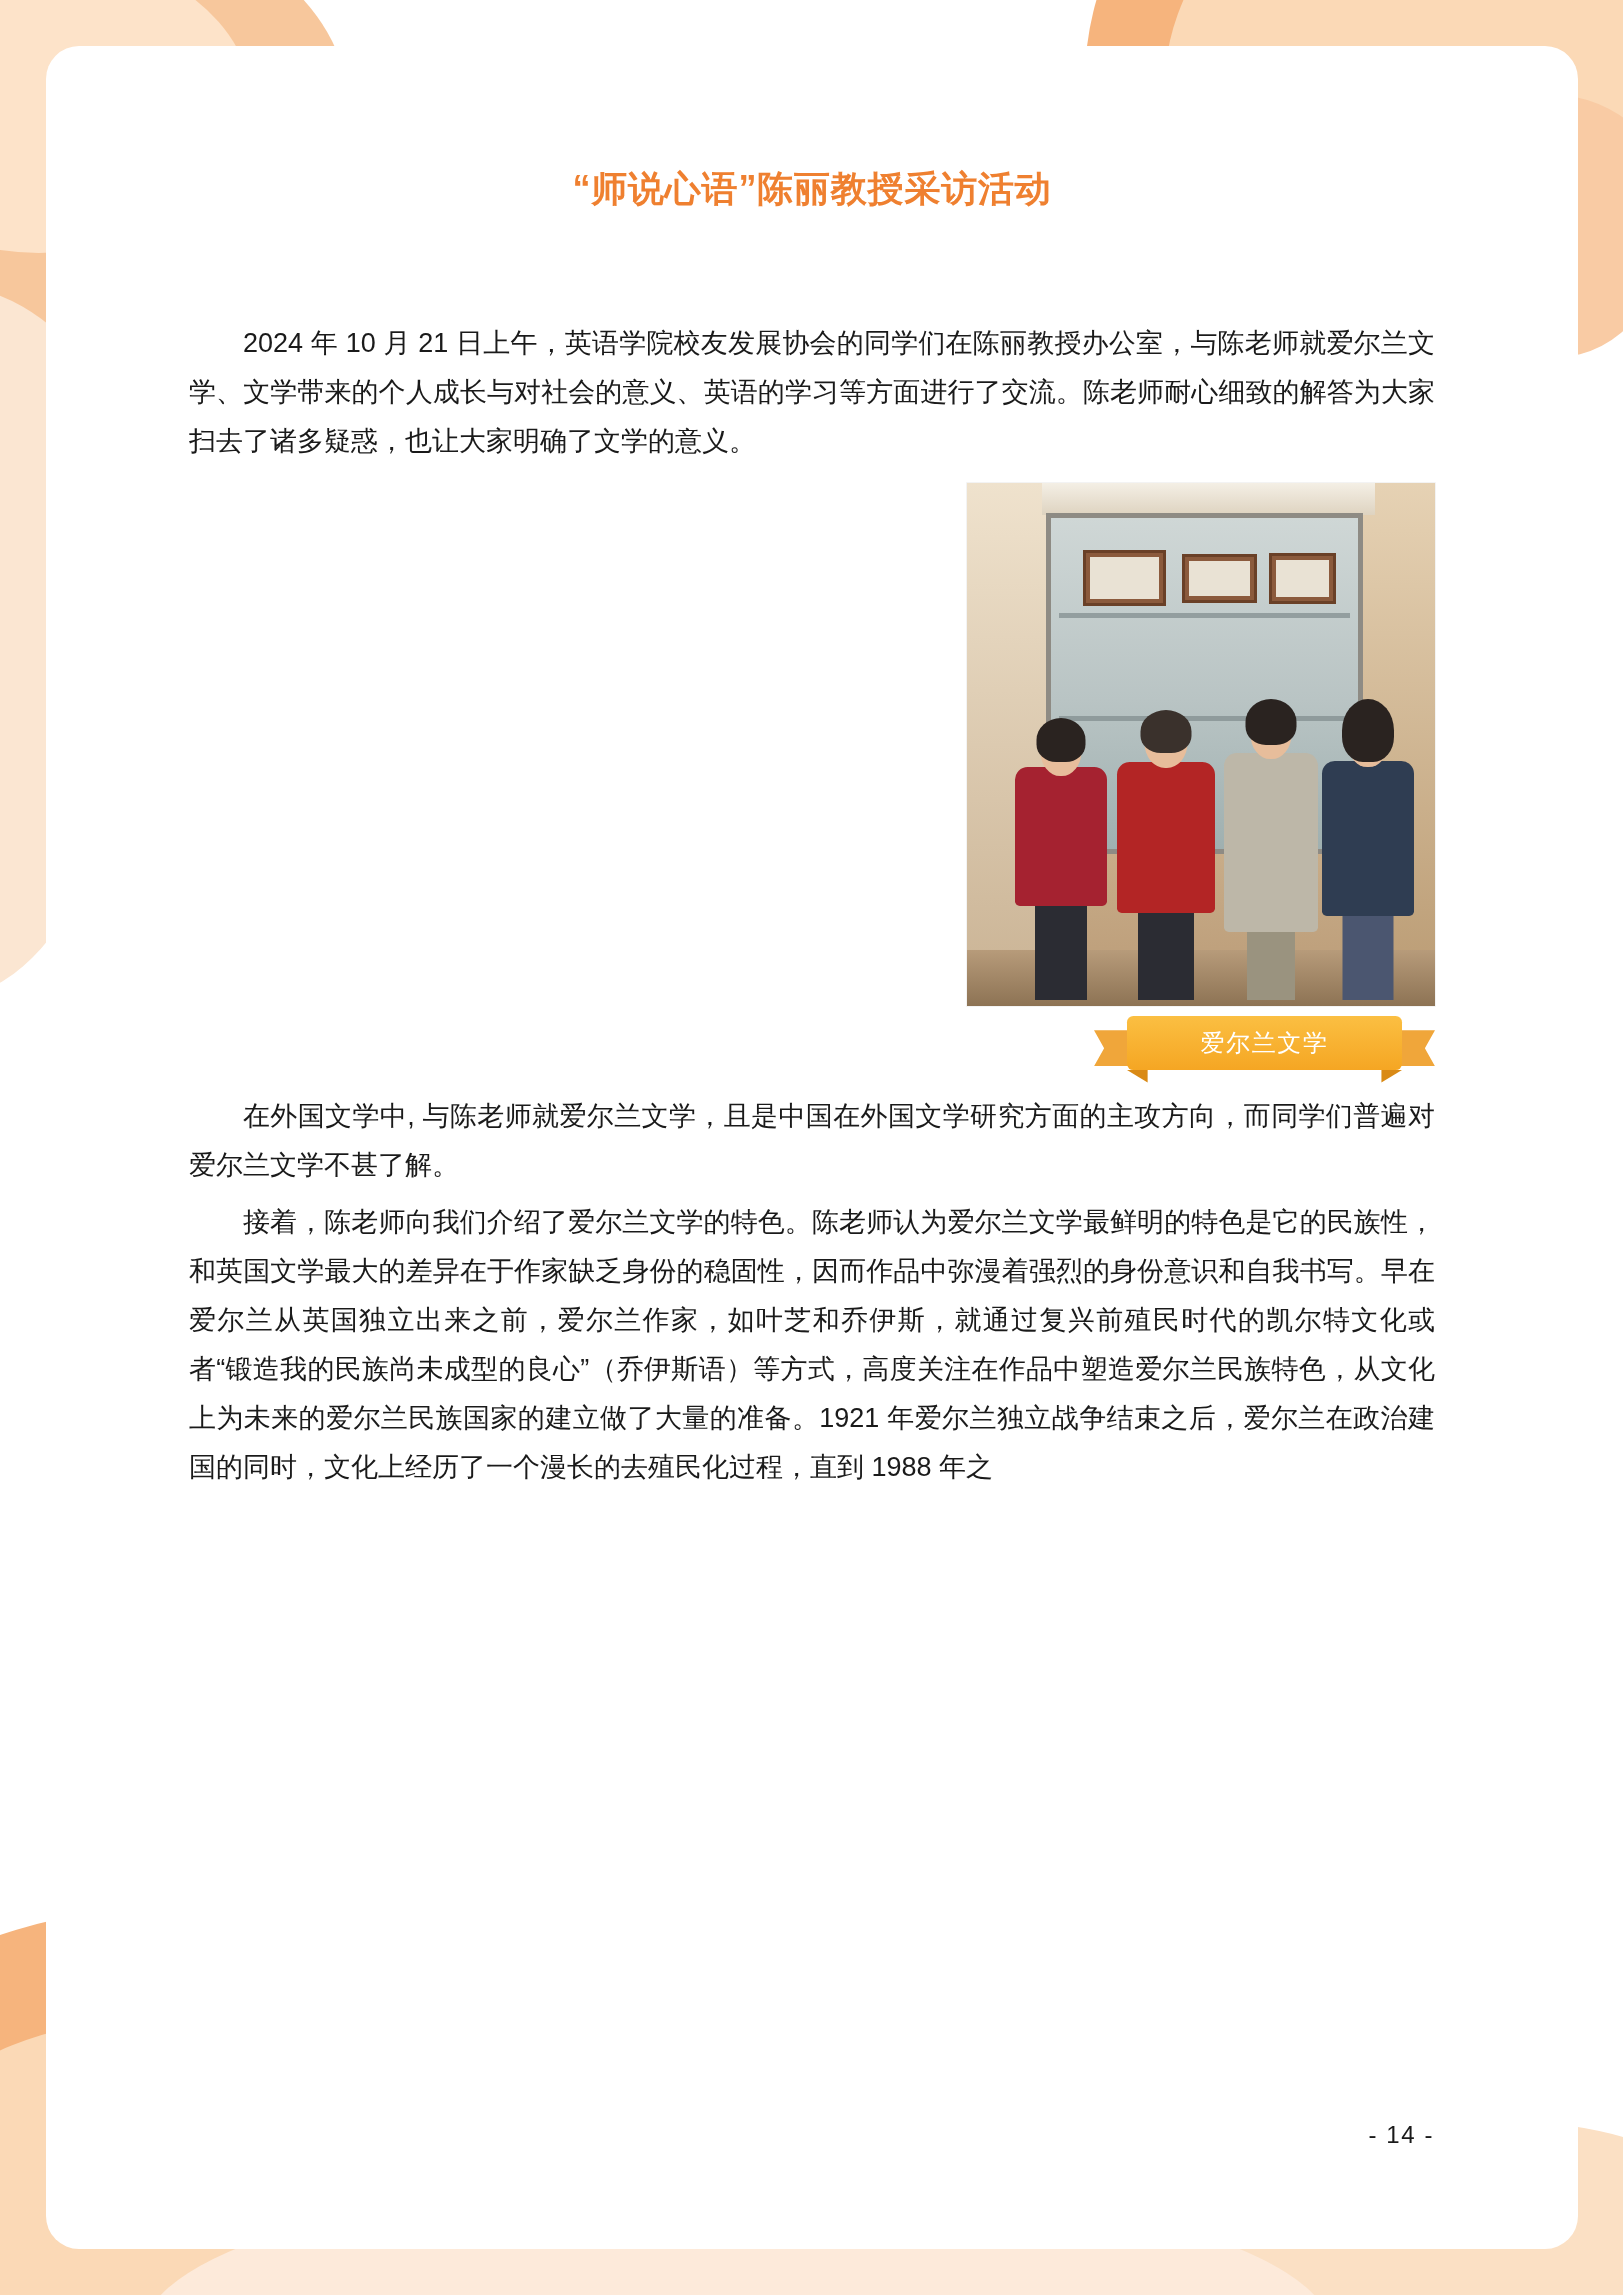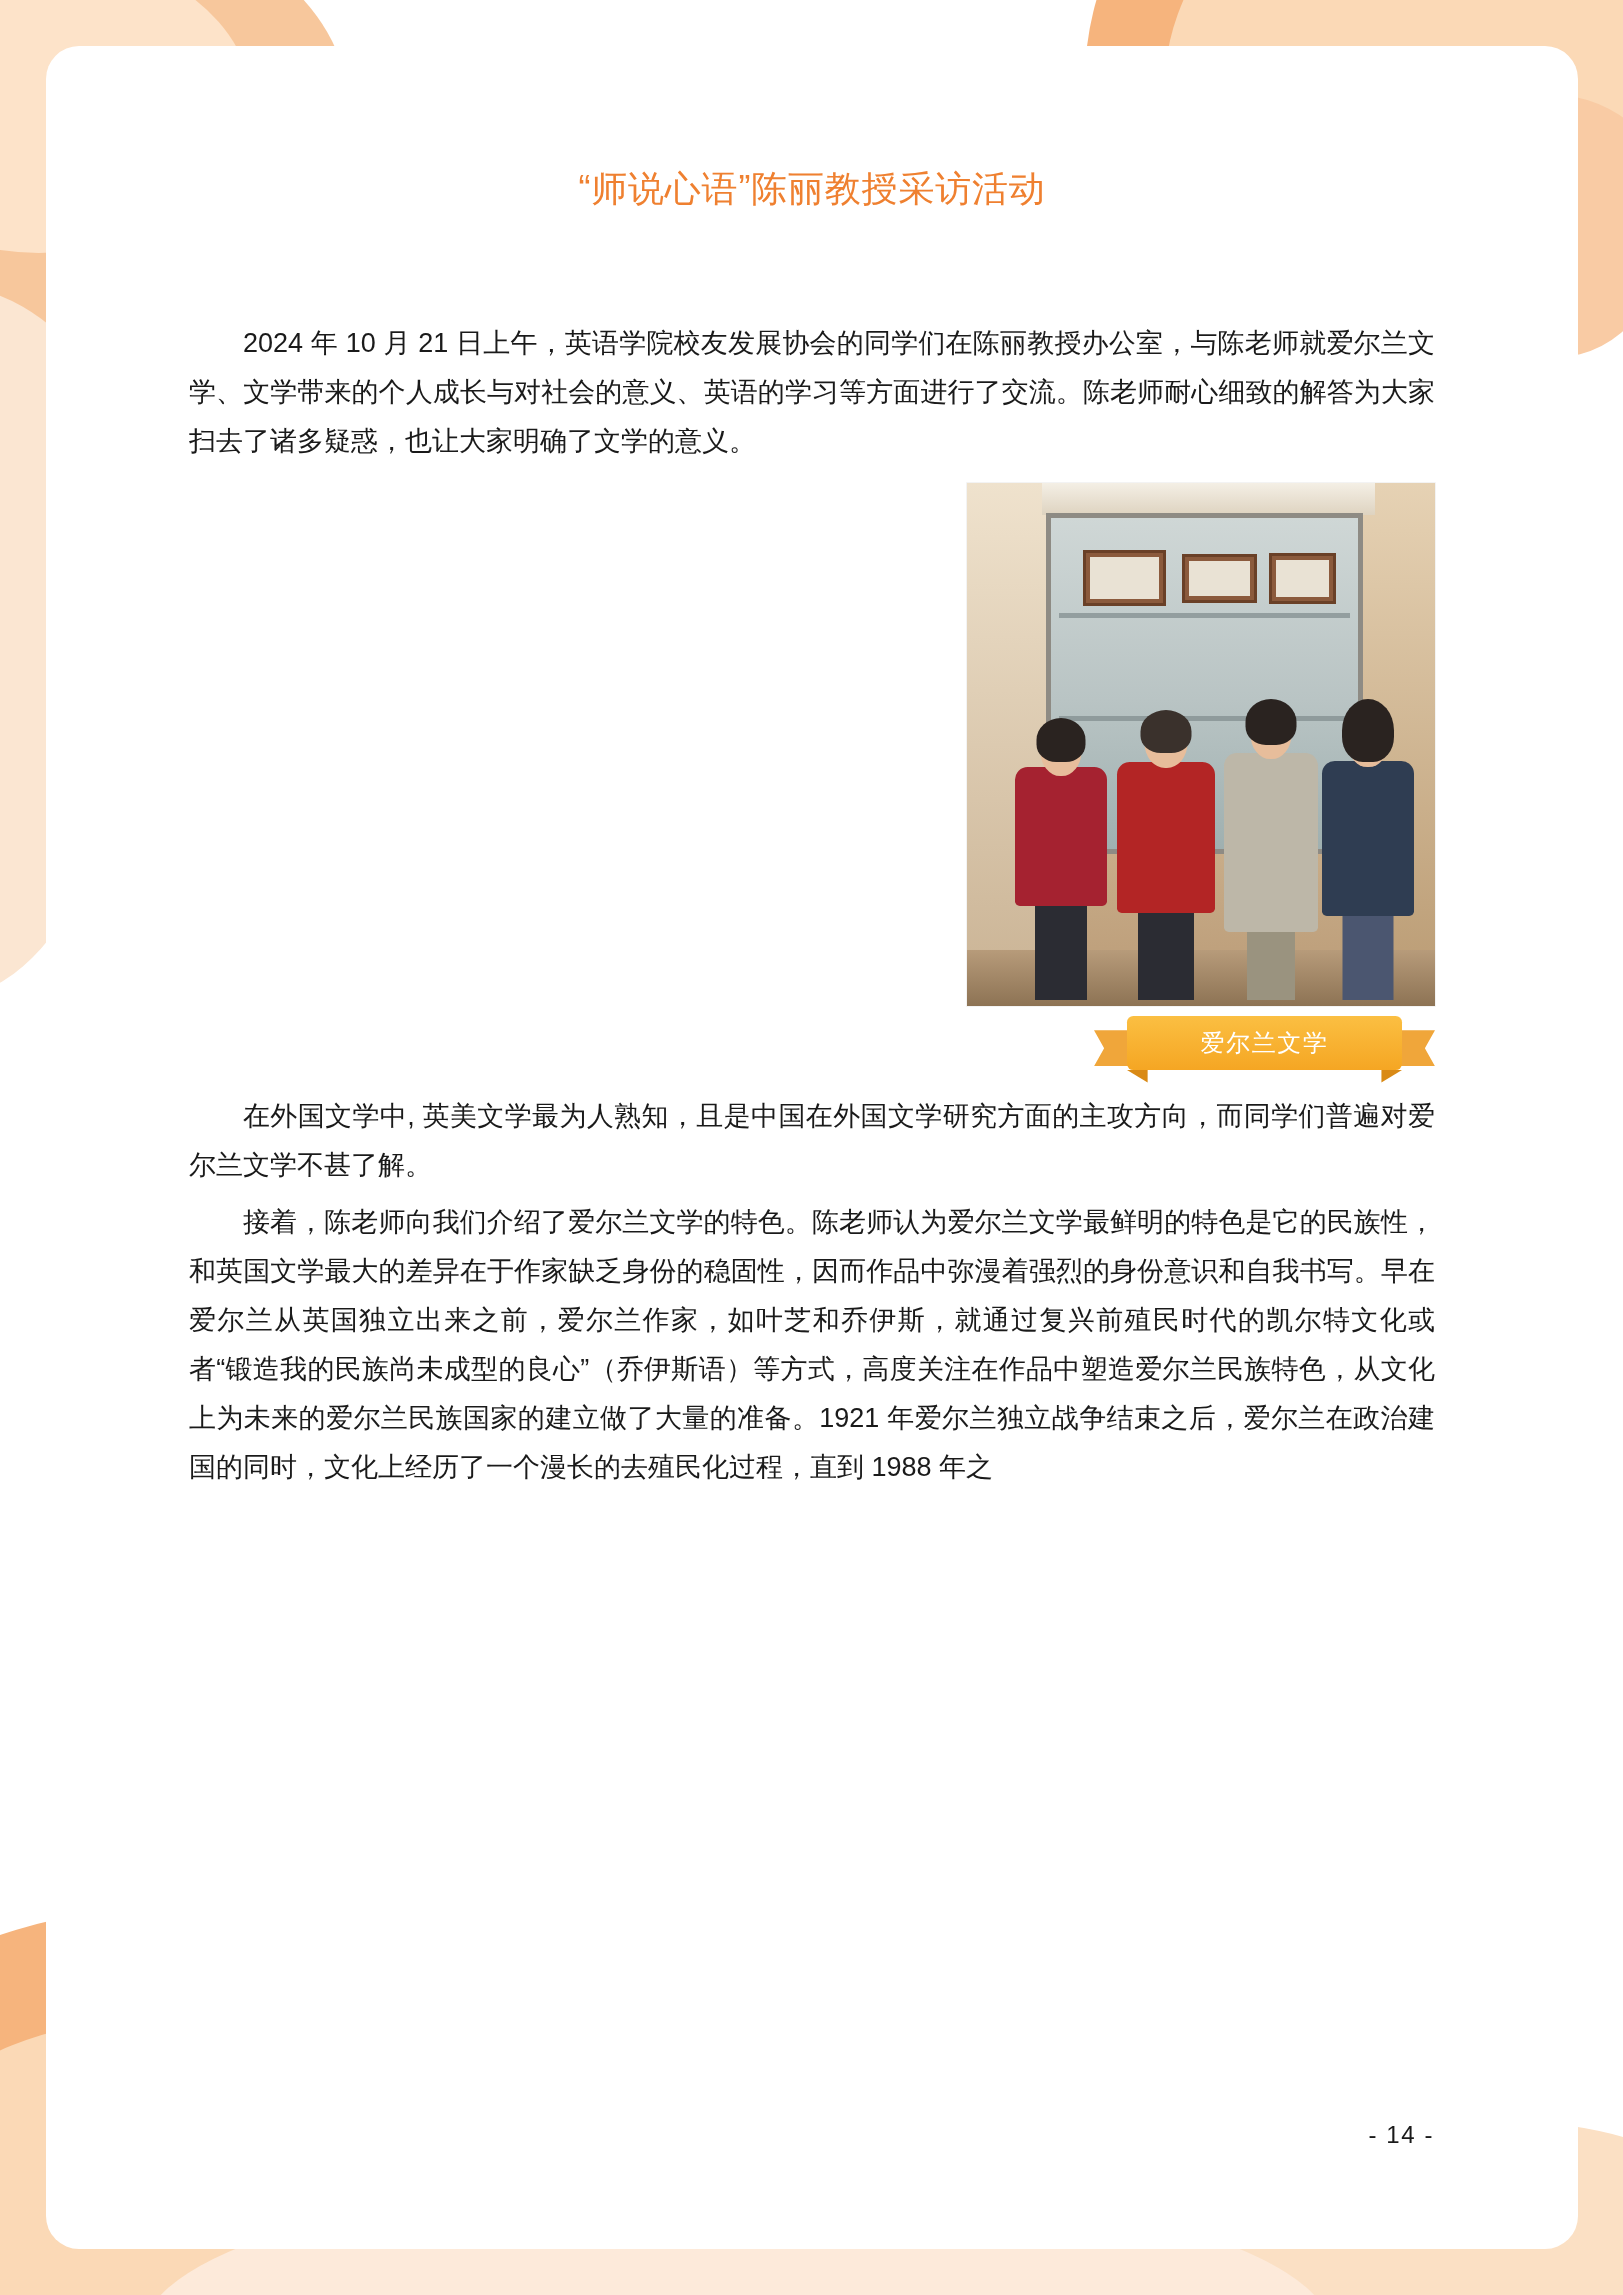--- a/index.html
+++ b/index.html
@@ -102,21 +102,21 @@
     position: absolute;
     top: 0; left: 0; right: 0; bottom: 0;
     padding: 119px 143px 0 143px;
     box-sizing: border-box;
   }
 
   .doc-title {
     text-align: center;
     color: #ef8030;
     font-size: 36px;
-    font-weight: normal;
+    font-weight: bold;
     letter-spacing: 0.8px;
     margin: 0 0 105px 0;
     font-family: "Liberation Sans", sans-serif;
   }
 
   p.body-text {
     font-size: 27px;
     line-height: 49px;
     color: #1a1a1a;
     margin: 0 0 8px 0;
@@ -321,21 +321,21 @@
 
         <div class="banner-wrap">
           <div class="banner-ribbon-l"></div>
           <div class="banner-ribbon-r"></div>
           <div class="banner-fold-l"></div>
           <div class="banner-fold-r"></div>
           <div class="banner-main">爱尔兰文学</div>
         </div>
       </div>
 
-      <p class="body-text">在外国文学中, 英美文学最为人熟知，且是中国在外国文学研究方面的主攻方向，而同学们普遍对爱尔兰文学不甚了解。</p>
+      <p class="body-text">在外国文学中, 与陈老师就爱尔兰文学，且是中国在外国文学研究方面的主攻方向，而同学们普遍对爱尔兰文学不甚了解。</p>
       <p class="body-text">接着，陈老师向我们介绍了爱尔兰文学的特色。陈老师认为爱尔兰文学最鲜明的特色是它的民族性，和英国文学最大的差异在于作家缺乏身份的稳固性，因而作品中弥漫着强烈的身份意识和自我书写。早在爱尔兰从英国独立出来之前，爱尔兰作家，如叶芝和乔伊斯，就通过复兴前殖民时代的凯尔特文化或者“锻造我的民族尚未成型的良心”（乔伊斯语）等方式，高度关注在作品中塑造爱尔兰民族特色，从文化上为未来的爱尔兰民族国家的建立做了大量的准备。1921 年爱尔兰独立战争结束之后，爱尔兰在政治建国的同时，文化上经历了一个漫长的去殖民化过程，直到 1988 年之</p>
 
     </div>
 
     <div class="page-number">- 14 -</div>
   </div>
 </div>
 
 
 </body></html>

